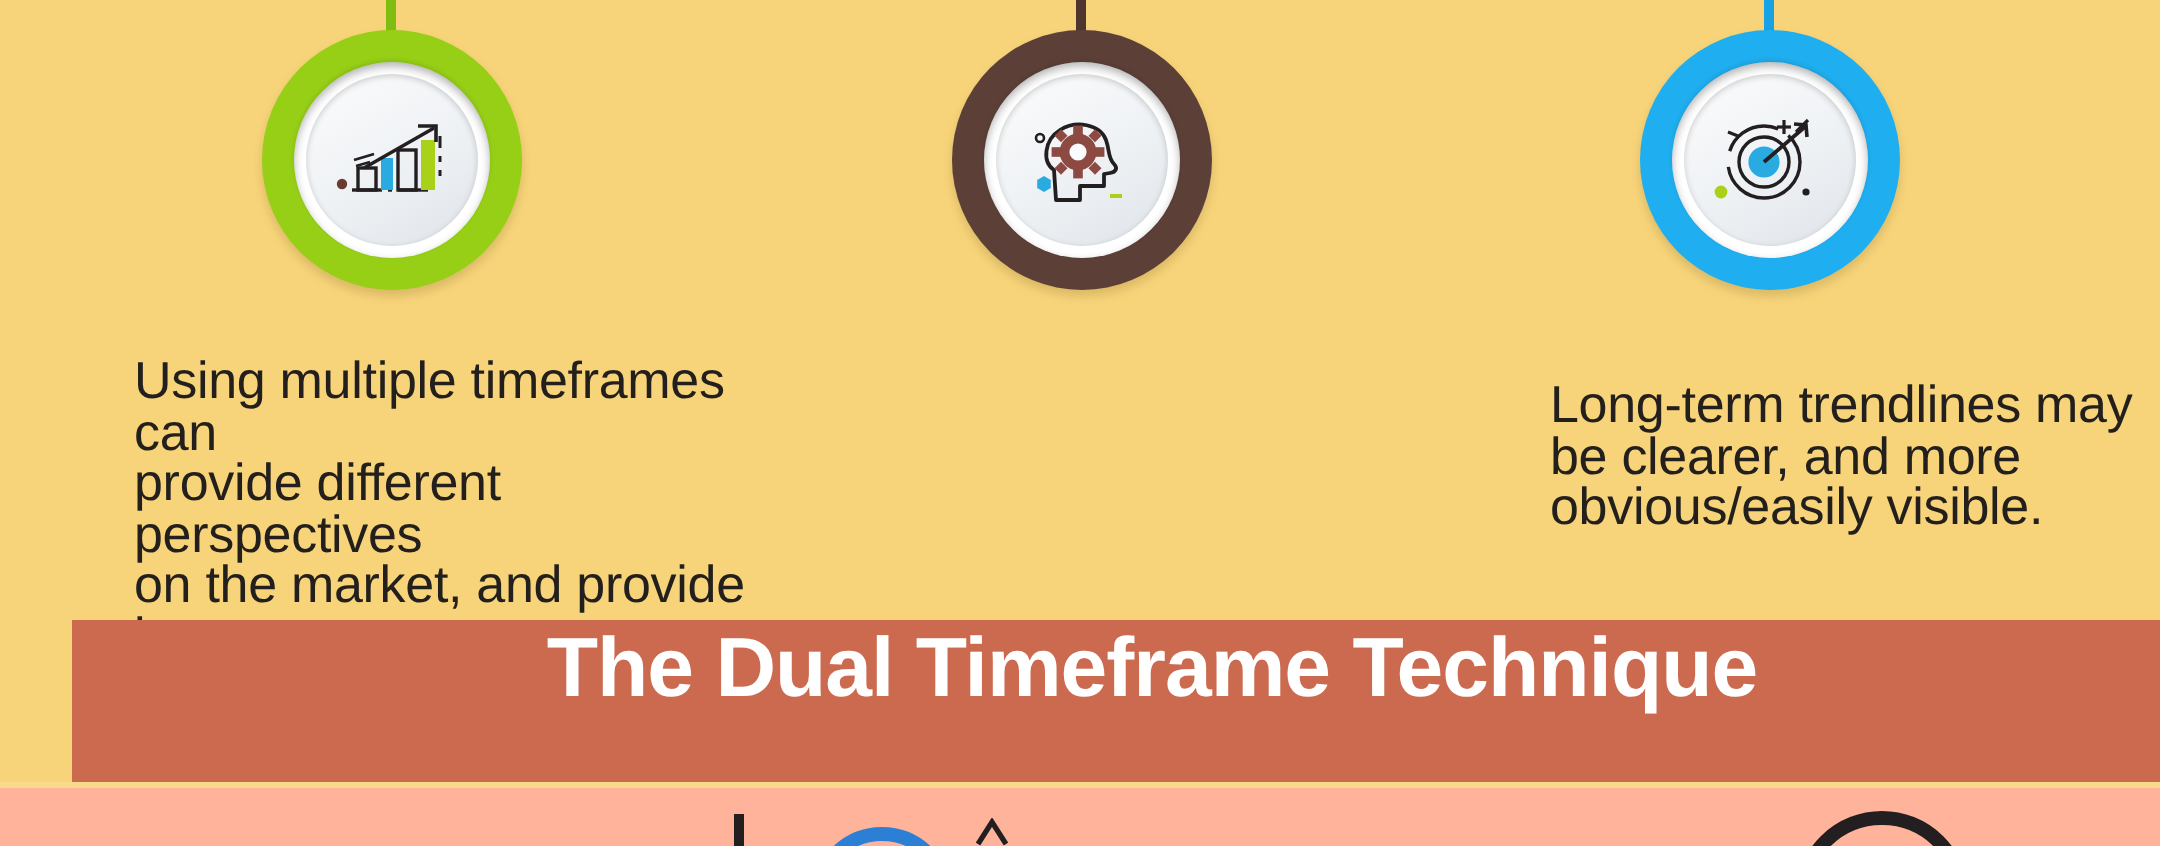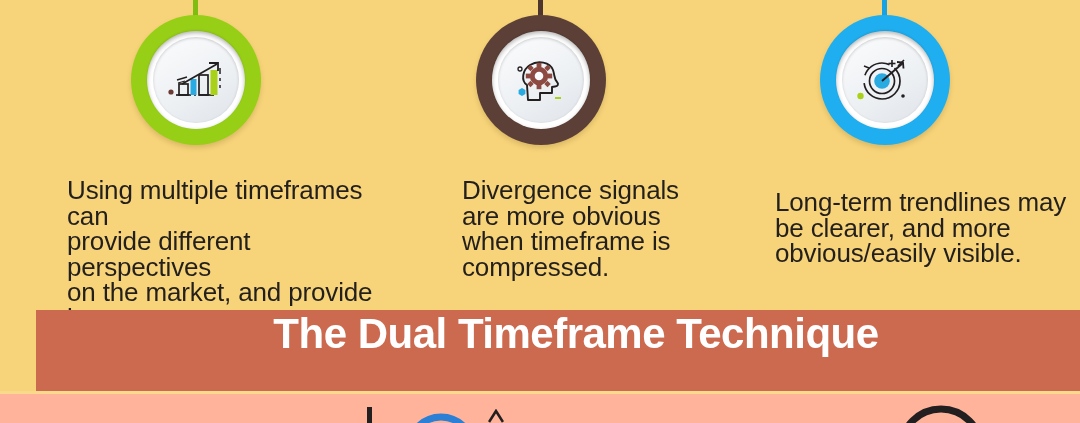--- a/index.html
+++ b/index.html
@@ -184,24 +184,20 @@
 
         <circle cx="6" cy="14" r="2" fill="none" stroke="#231F20" stroke-width="1.3"></circle>
 
         <polygon points="8,33 11.4,35 11.4,39 8,41 4.6,39 4.6,35" fill="#29ABE2"></polygon>
 
         <line x1="41" y1="43" x2="47" y2="43" stroke="#A8D118" stroke-width="2"></line>
       </svg>
     </div>
   </div>
 
-  <div class="col-text" style="left:462px; top:178px; width:300px;">Divergence signals
-are more obvious
-when timeframe is
-compressed.</div>
 
   <div class="string" style="left:882px; background:#17A2E5;"></div>
 
   <div class="medallion" style="left:820px; top:15px; background:#1FAEEF;">
     <div class="ring-inner"></div>
     <div class="disc">
       <svg width="56" height="50" viewBox="0 0 56 50">
 
         <circle cx="25" cy="26" r="18" fill="none" stroke="#231F20" stroke-width="1.7" stroke-dasharray="54 8 30 6"></circle>
 

